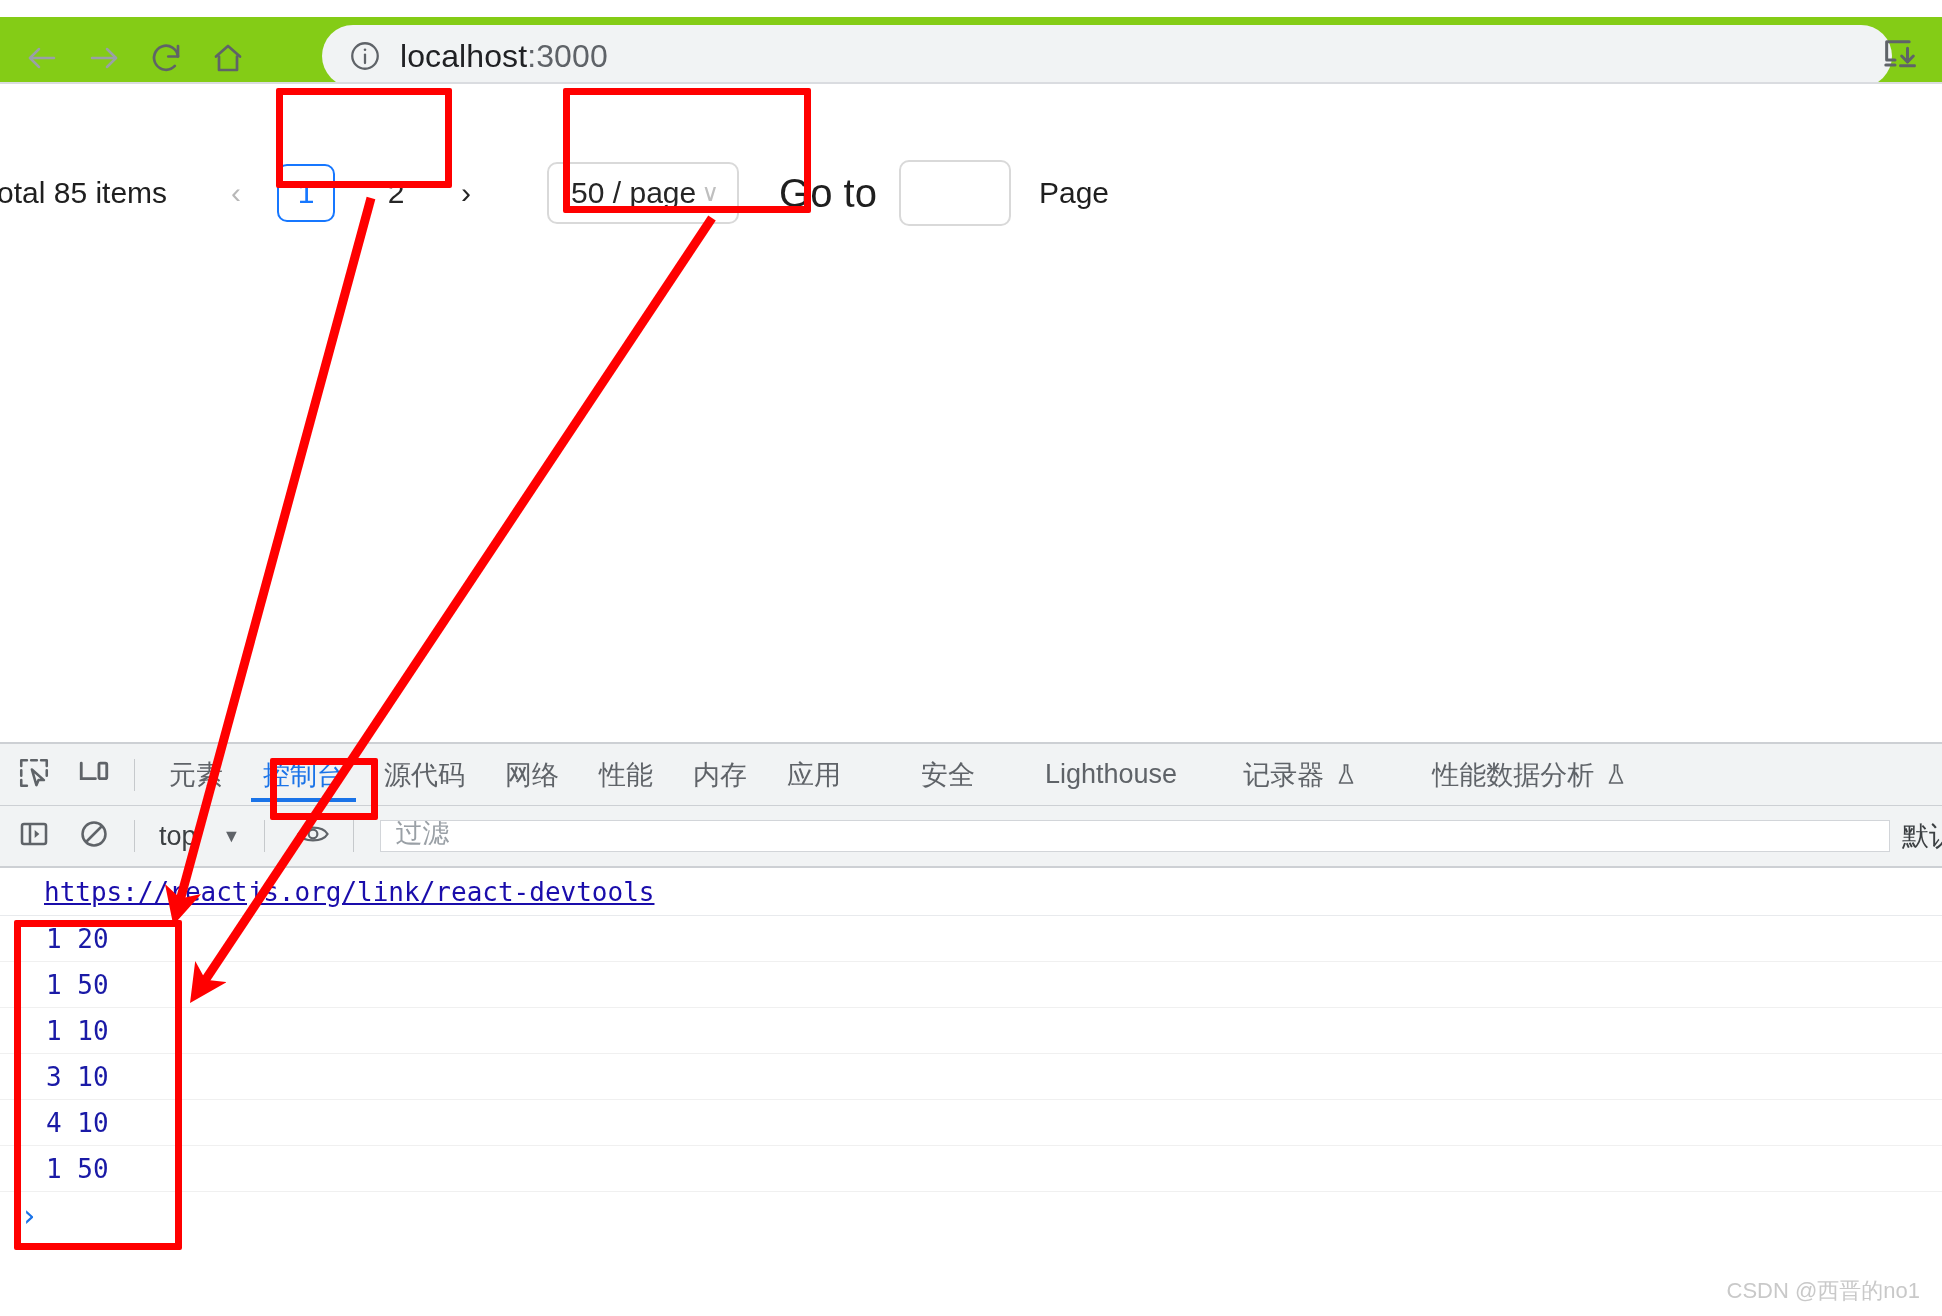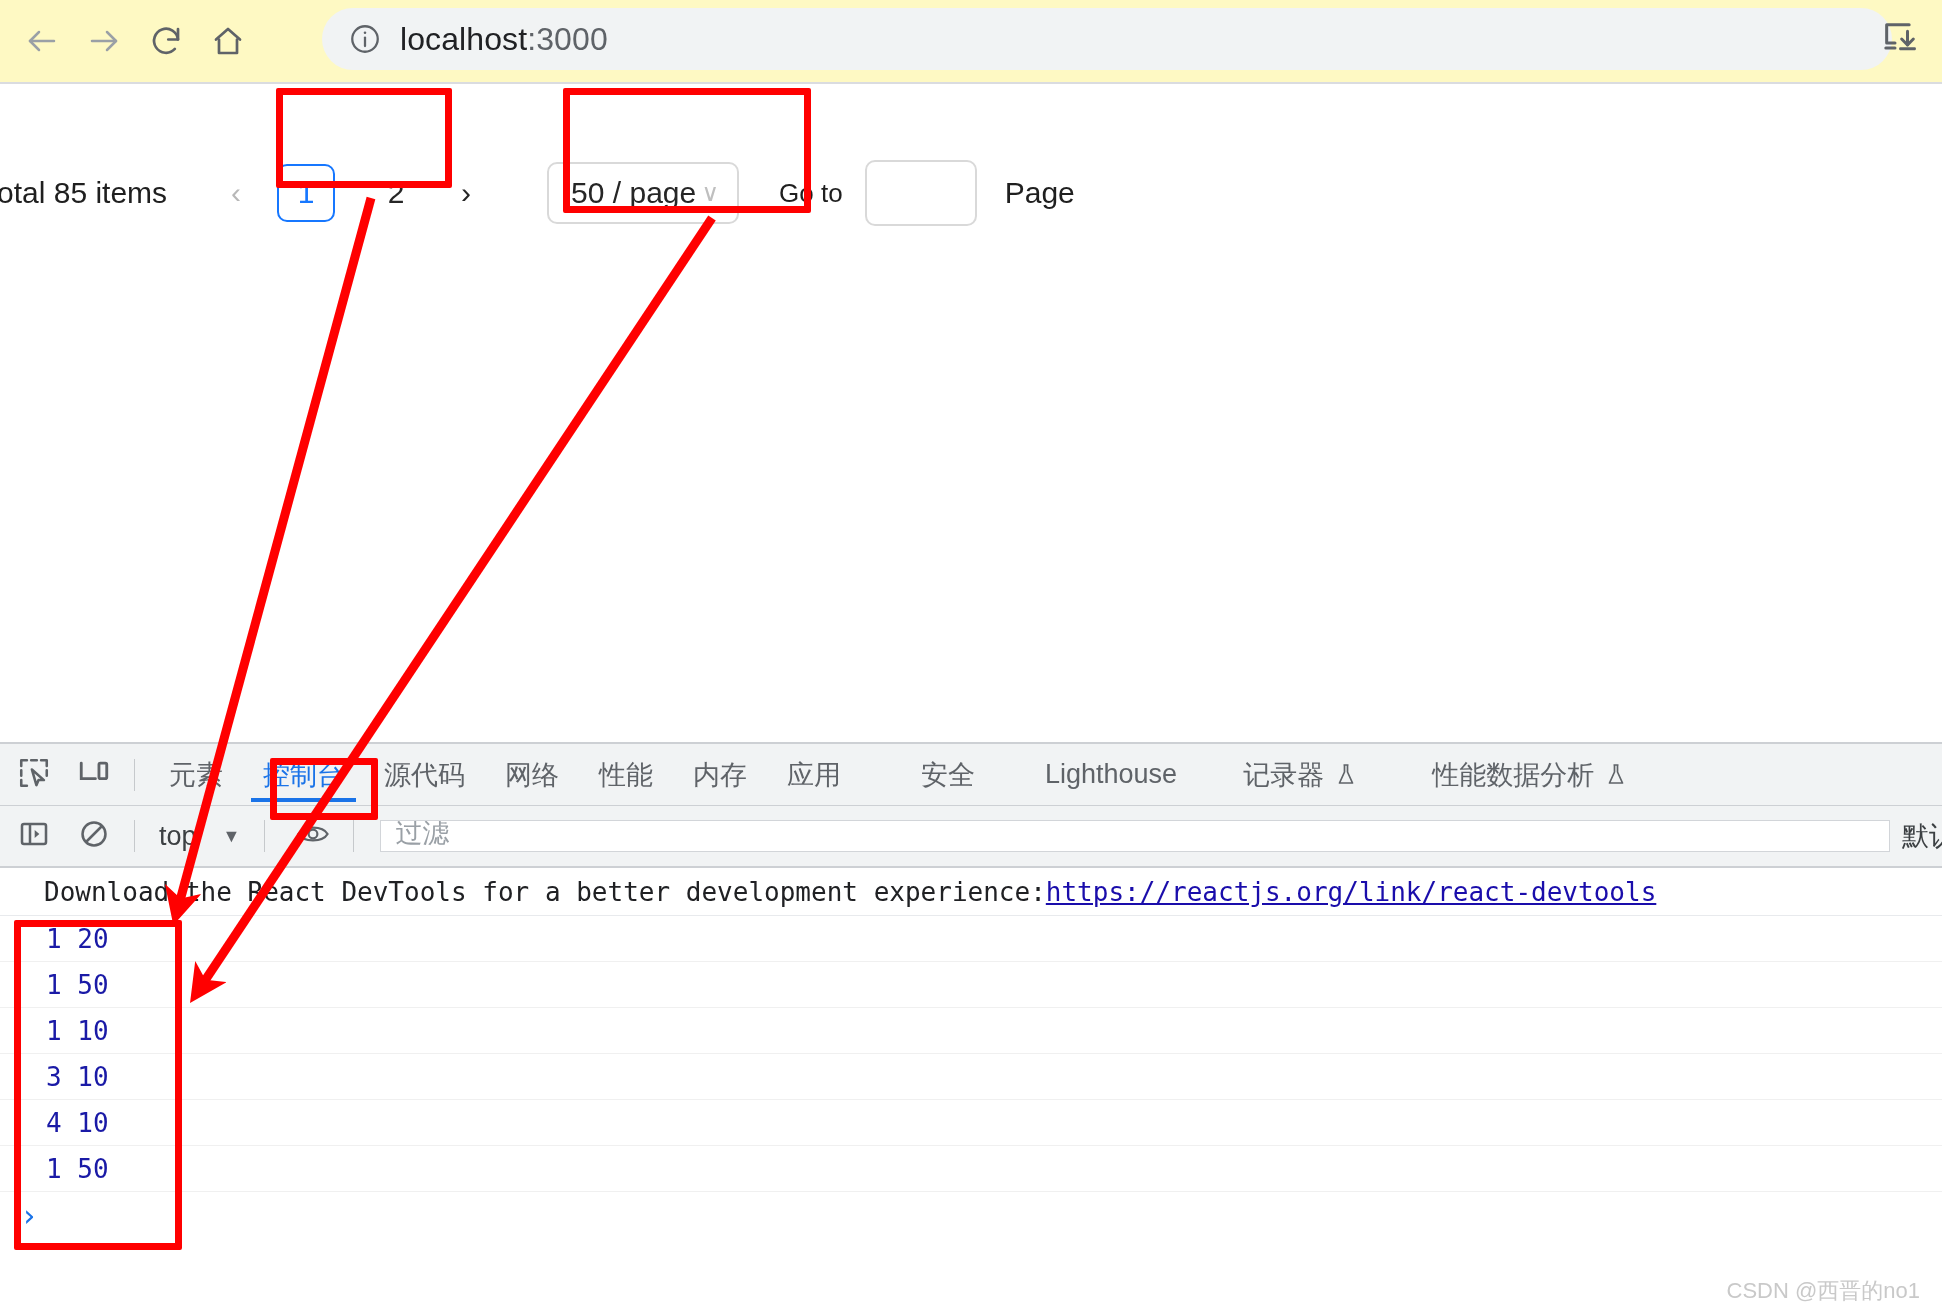--- a/index.html
+++ b/index.html
@@ -8,22 +8,22 @@
     margin: 0; padding: 0;
     width: 1942px; height: 1316px;
     background: #ffffff;
     font-family: "Liberation Sans", sans-serif;
     overflow: hidden;
   }
   #root { position: relative; width: 1942px; height: 1316px; background: #fff; }
 
   
   .browser-bar {
-    position: absolute; left: 0; top: 0; width: 1942px; height: 82px;
-    background: #fef9c3;
+    position: absolute; left: 0; top: 17px; width: 1942px; height: 82px;
+    background: #84cc16;
     display: flex; align-items: center;
   }
   .nav-btn {
     width: 56px; height: 56px; margin-left: 6px;
     display: flex; align-items: center; justify-content: center;
     border-radius: 50%; cursor: pointer;
   }
   .nav-btn:first-child { margin-left: 14px; }
   .nav-btn svg { display: block; }
 
@@ -80,21 +80,21 @@
   .pg-size {
     margin-left: 56px;
     width: 192px; height: 62px;
     border: 2px solid #d9d9d9; border-radius: 10px;
     background: #fff;
     display: flex; align-items: center; justify-content: space-between;
     padding: 0 18px 0 22px;
     font-size: 30px; color: #262626; cursor: pointer;
   }
   .pg-size .caret { color: #bfbfbf; font-size: 24px; }
-  .pg-goto-label { margin-left: 40px; font-size: 26px; color: #1f1f1f; }
+  .pg-goto-label { margin-left: 40px; font-size: 40px; color: #1f1f1f; }
   .pg-goto-input {
     margin-left: 22px; width: 112px; height: 66px;
     border: 2px solid #d9d9d9; border-radius: 10px; background: #fff;
     cursor: text;
   }
   .pg-page-label { margin-left: 28px; font-size: 30px; color: #1f1f1f; }
 
   
   .devtools {
     position: absolute; left: 0; top: 742px; width: 1942px; height: 574px;
@@ -362,21 +362,20 @@
       <div class="filter-input">
         <span>过滤</span>
       </div>
       <div class="level-select">
         <span>默认级别</span>
       </div>
     </div>
 
     <div class="console-area">
       <div class="c-row notice">
-        <span>Download the React DevTools for a better development experience: </span>
           <a href="#">https://reactjs.org/link/react-devtools</a>
       </div>
       <div class="c-row log">
           <span>1 20</span>
         </div>
       <div class="c-row log">
           <span>1 50</span>
         </div>
       <div class="c-row log">
           <span>1 10</span>

